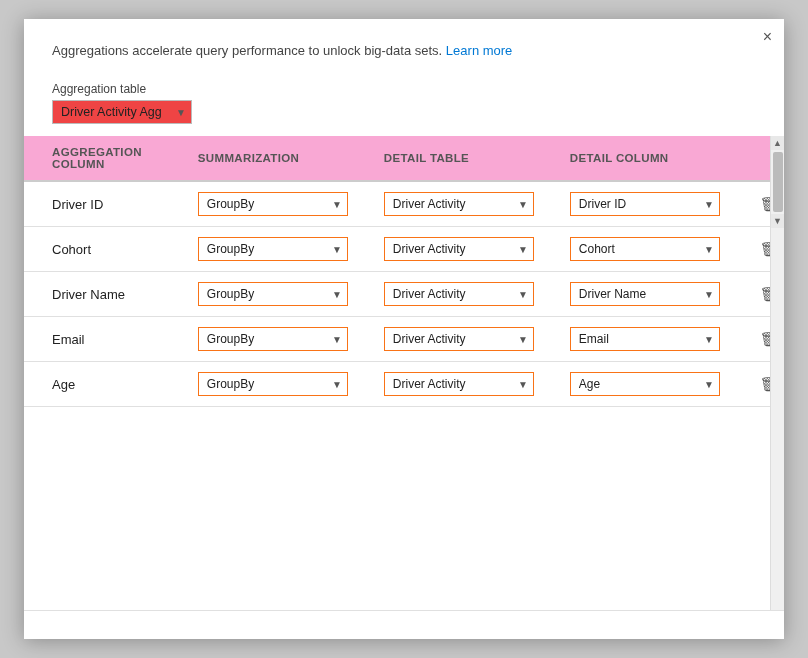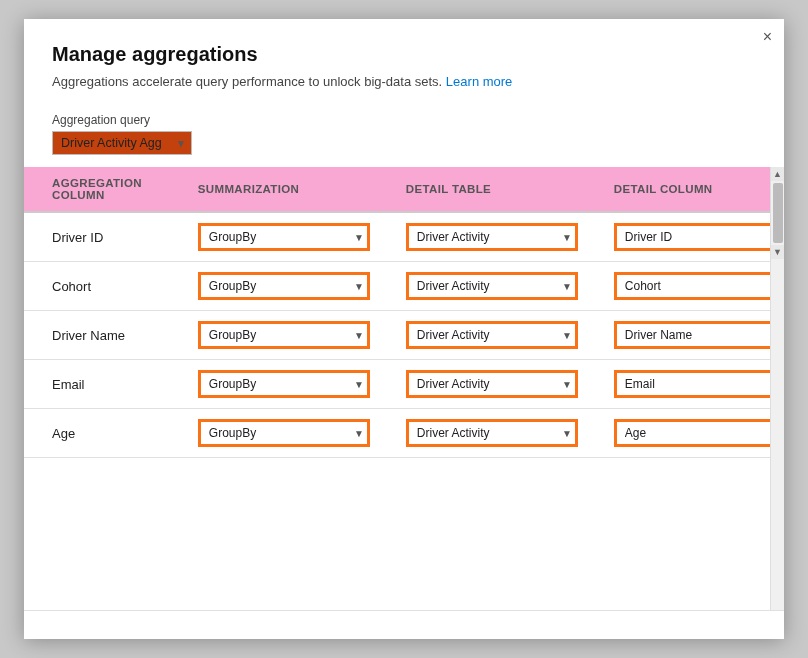--- a/index.html
+++ b/index.html
@@ -83,21 +83,21 @@
     }
     .select-wrapper {
       position: relative;
       display: inline-flex;
       align-items: center;
     }
     .select-wrapper select {
       appearance: none;
       -webkit-appearance: none;
       border: 1px solid #bbb;
-      background: #c2410c;
+      background: #ef4444;
       padding: 4px 24px 4px 8px;
       font-size: 12.5px;
       color: #222;
       cursor: pointer;
       min-width: 140px;
     }
     .select-wrapper .chevron {
       position: absolute;
       right: 6px;
       pointer-events: none;
@@ -155,27 +155,27 @@
       color: #222;
       padding-left: 28px;
     }
     .agg-table tbody td:last-child {
       padding-right: 10px;
       text-align: center;
     }
     .cell-select {
       appearance: none;
       -webkit-appearance: none;
-      border: 3px solid #f97316;
+      border: 1px solid #f97316;
       background: #fff;
       padding: 4px 24px 4px 8px;
       font-size: 12px;
       color: #222;
       cursor: pointer;
-      width: 172px;
+      width: 150px;
       position: relative;
     }
     .cell-select-wrap {
       position: relative;
       display: inline-block;
     }
     .cell-select-wrap .chevron {
       position: absolute;
       right: 6px;
       top: 50%;
@@ -247,31 +247,30 @@
       border-color: #aaa;
     }
   </style>
 </head>
 <body>
 
 <div class="dialog">
   <button class="dialog-close">×</button>
 
   <div class="dialog-header">
-    <div class="dialog-title">Manage aggregations</div>
     <div class="dialog-subtitle">
       <span>Aggregations accelerate query performance to unlock big-data sets.</span>
       <a href="#">Learn more</a>
     </div>
   </div>
 
   <div class="toolbar-row">
     <div class="field-group">
       <div class="field-label">
-        <span>Aggregation query</span>
+        <span>Aggregation table</span>
       </div>
       <div class="select-wrapper">
         <select>
           <option>Driver Activity Agg</option>
         </select>
         <span class="chevron">▼</span>
       </div>
     </div>
   </div>
 

